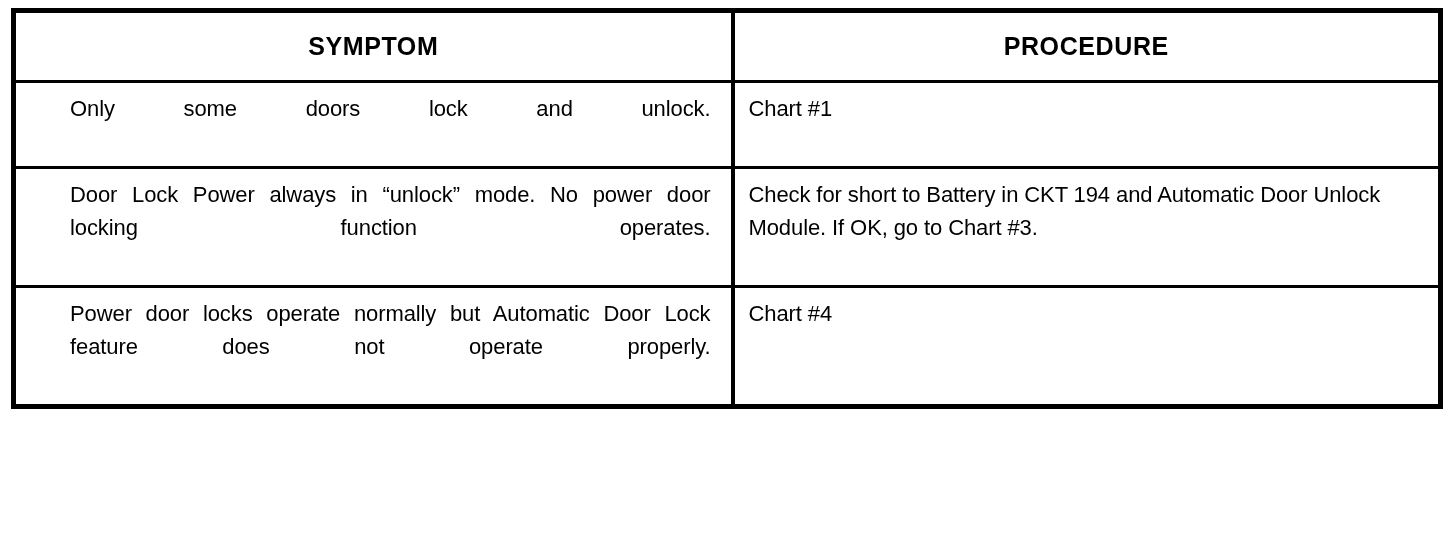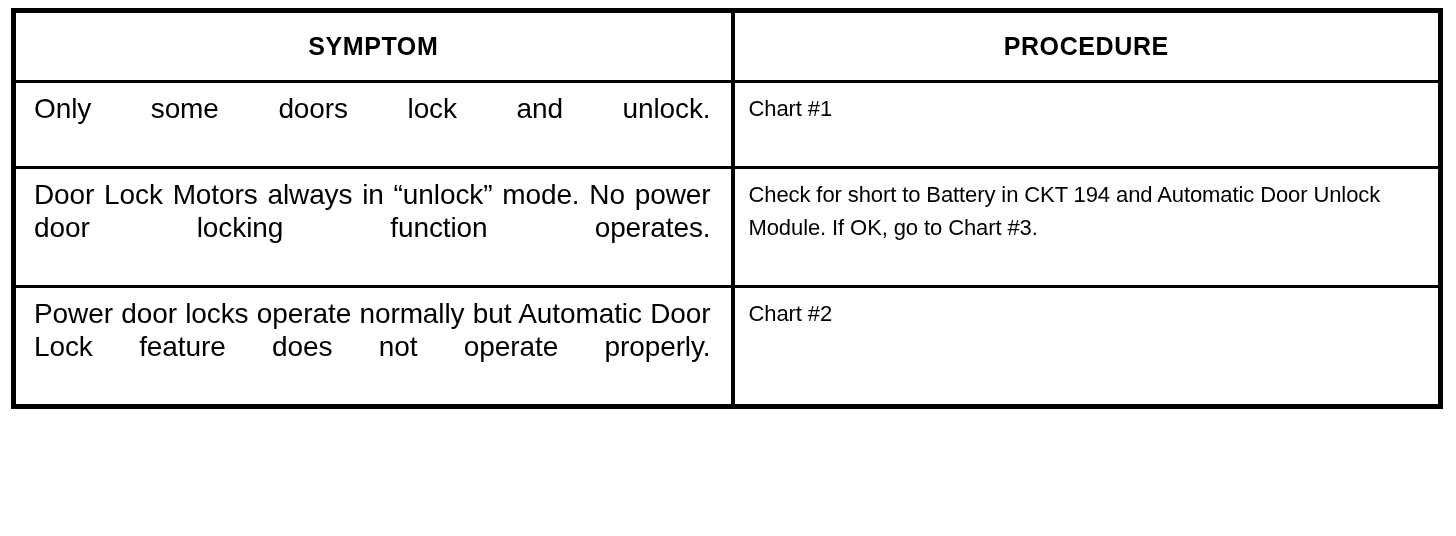--- a/index.html
+++ b/index.html
@@ -68,27 +68,28 @@
     font-size: 25px;
     font-weight: bold;
     letter-spacing: 0.6px;
     line-height: 67px;
     white-space: nowrap;
   }
 
   
   .sym-text {
     display: block;
-    font-size: 28px;
+    font-size: 22px;
     line-height: 33px;
     text-align: justify;
     text-justify: inter-word;
     padding: 9px 20px 8px 18px;
     letter-spacing: -0.1px;
     word-spacing: 0.5px;
+    margin-left: 36px;
   }
   
   .sym-text::after {
     content: "";
     display: inline-block;
     width: 100%;
   }
 
   .proc-text {
     display: block;
@@ -136,32 +137,32 @@
         </td>
         <td class="cell-procedure">
           <span class="proc-text">Chart #1</span>
         </td>
       </tr>
 
 
 
       <tr class="row-h-4">
         <td class="cell-symptom">
-          <span class="sym-text">Door Lock Motors always in “unlock” mode. No power door locking function operates.</span>
+          <span class="sym-text">Door Lock Power always in “unlock” mode. No power door locking function operates.</span>
         </td>
         <td class="cell-procedure">
           <span class="proc-text">Check for short to Battery in CKT 194 and Automatic Door Unlock Module. If OK, go to Chart #3.</span>
         </td>
       </tr>
 
       <tr class="row-h-5">
         <td class="cell-symptom">
           <span class="sym-text">Power door locks operate normally but Automatic Door Lock feature does not operate properly.</span>
         </td>
         <td class="cell-procedure">
-          <span class="proc-text">Chart #2</span>
+          <span class="proc-text">Chart #4</span>
         </td>
       </tr>
 
     </tbody>
   </table>
 
 </div>
 
 </body></html>

